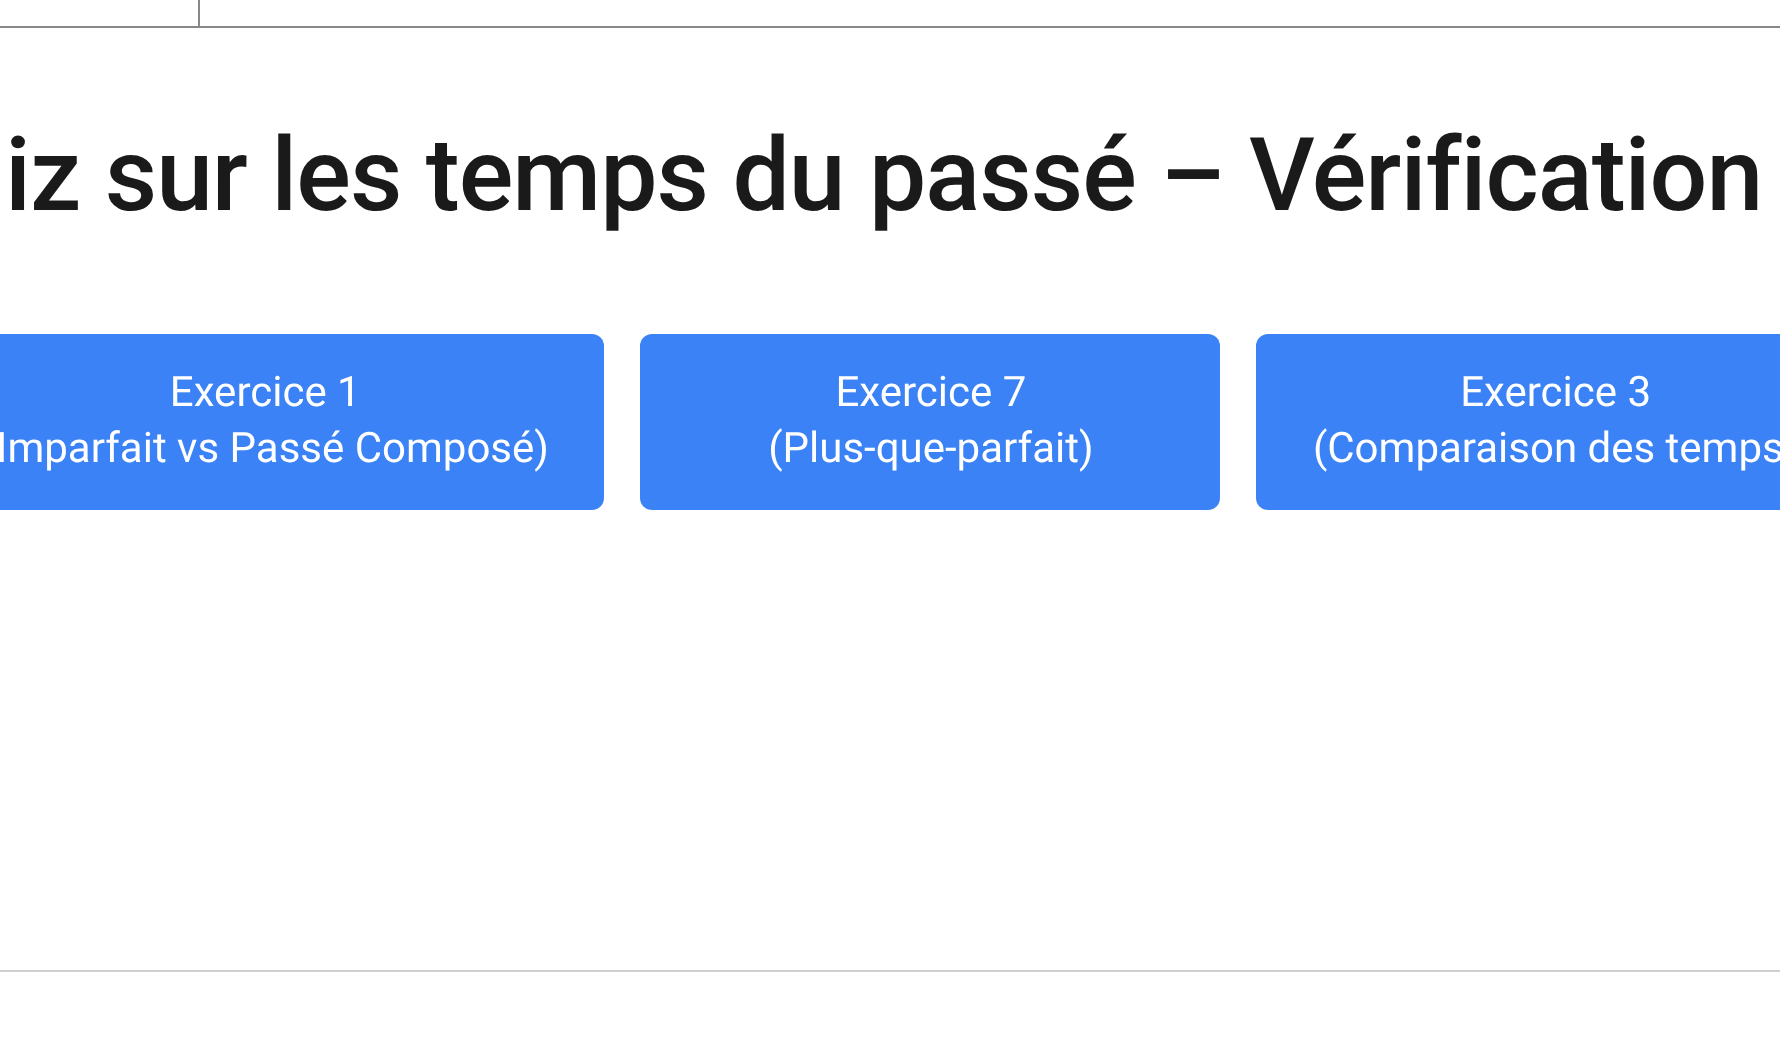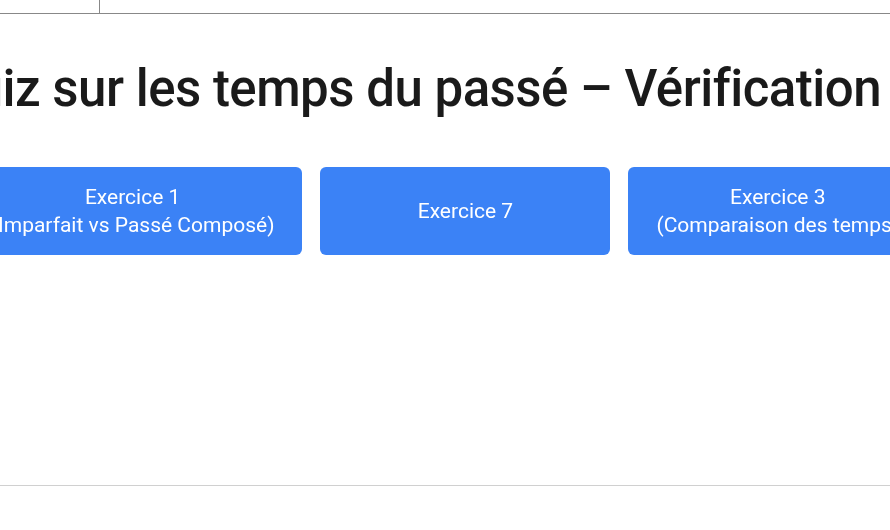--- a/index.html
+++ b/index.html
@@ -94,20 +94,21 @@
 <div class="content">
   <h1 class="page-title">Quiz sur les temps du passé – Vérification pédagogique</h1>
 
   <div class="tabs-row">
     <button class="tab-button">
       <span class="tab-line1">Exercice 1</span>
       <span class="tab-line2">(Imparfait vs Passé Composé)</span>
     </button>
     <button class="tab-button">
       <span class="tab-line1">Exercice 7</span>
+      <span class="tab-line2">(Plus-que-parfait)</span>
     </button>
     <button class="tab-button">
       <span class="tab-line1">Exercice 3</span>
       <span class="tab-line2">(Comparaison des temps)</span>
     </button>
   </div>
 </div>
 
 <div class="bottom-rule"></div>
 

